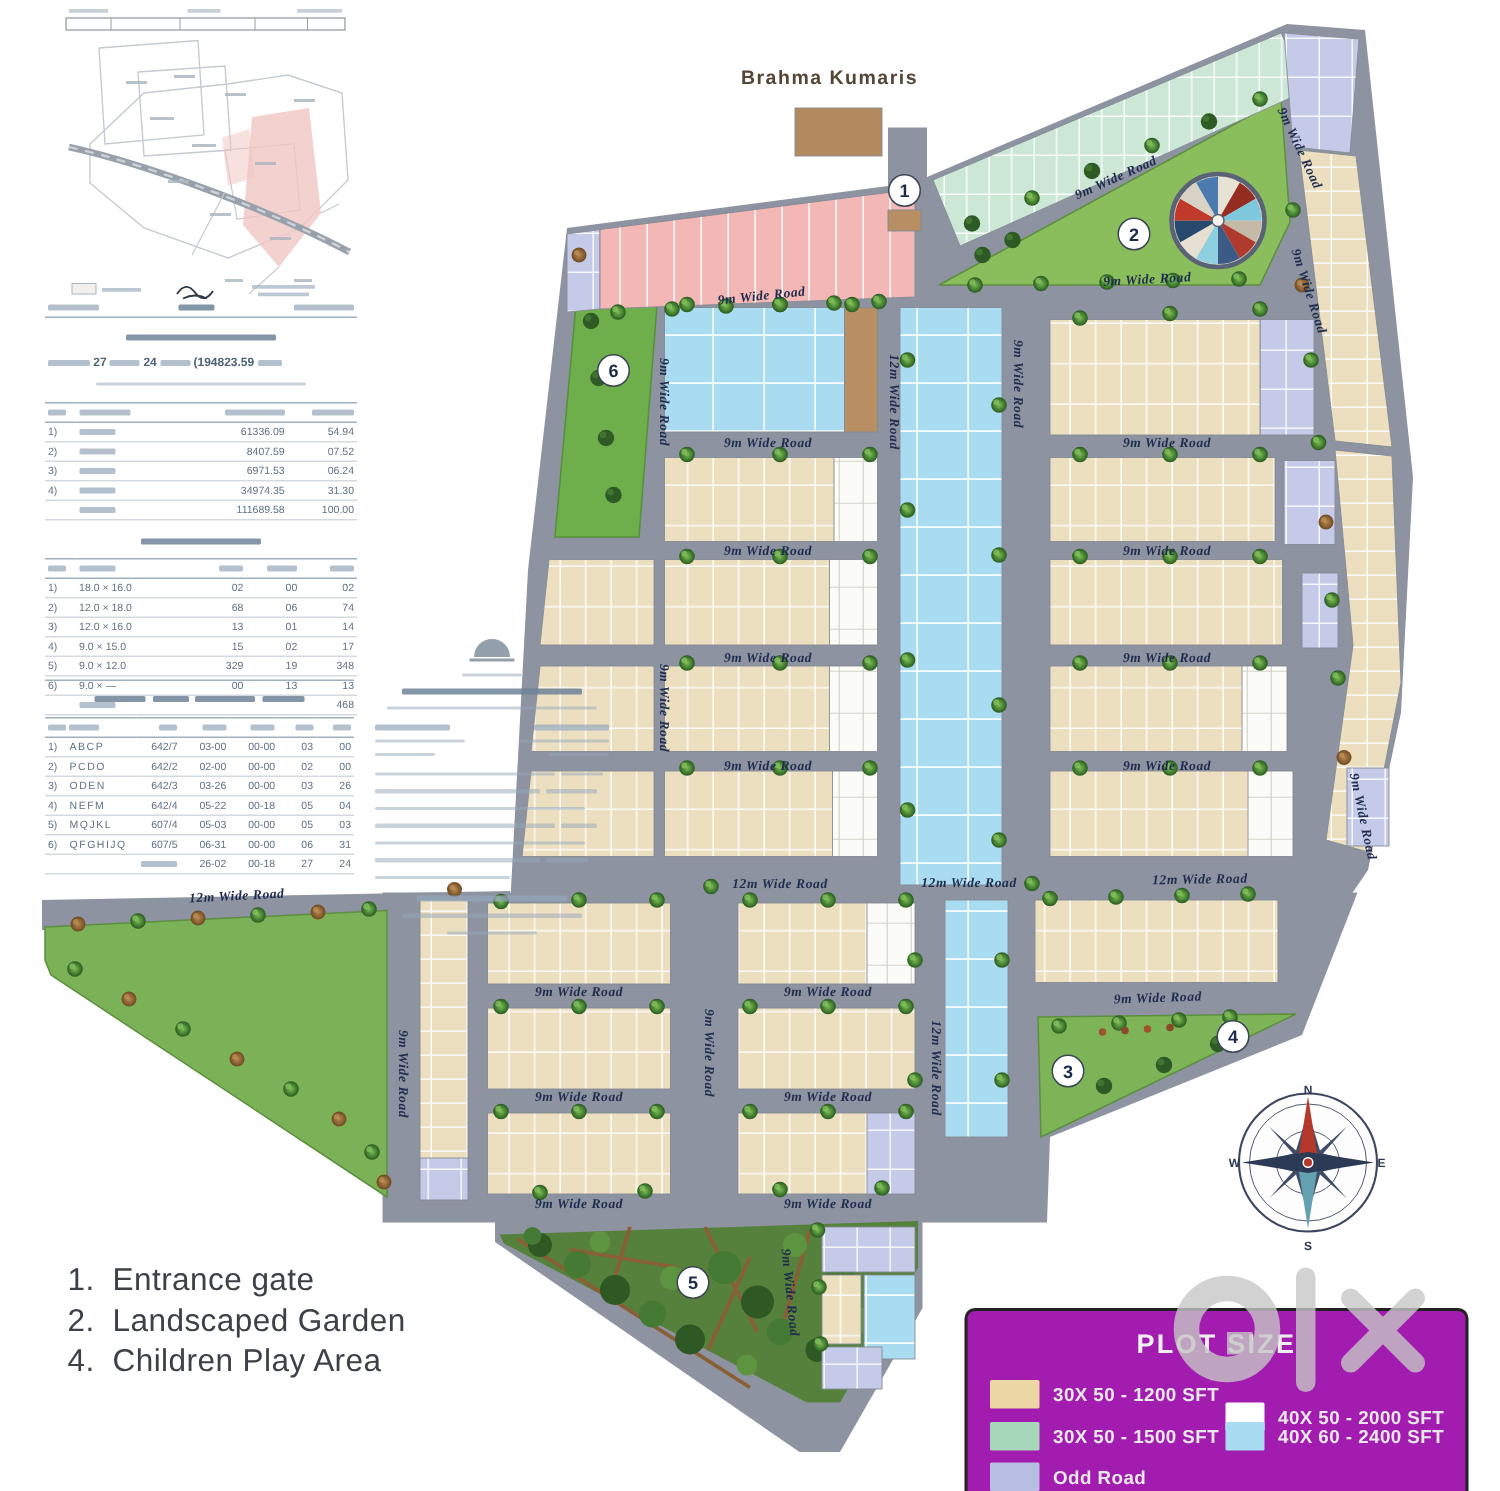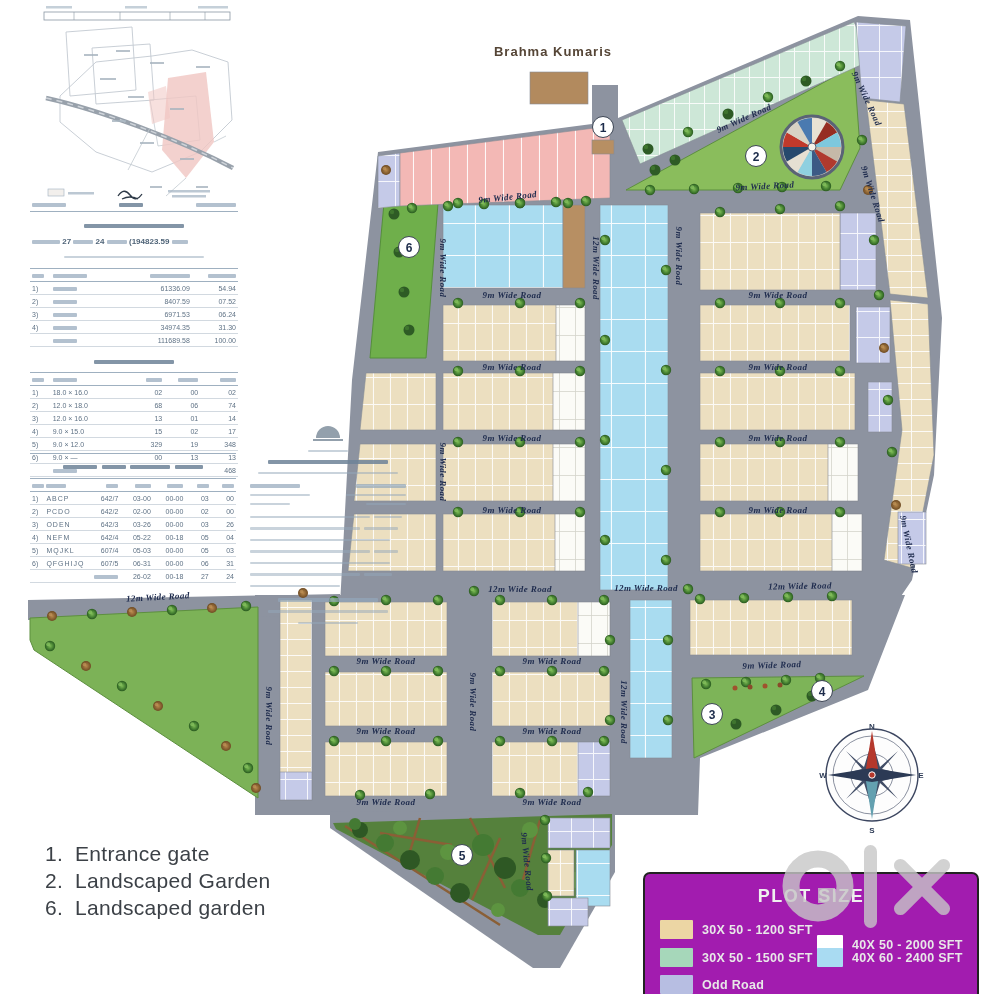--- a/index.html
+++ b/index.html
@@ -715,21 +715,21 @@
   <div class="row"><span class="bar w110 thin"></span> <span class="bar w28 thin"></span></div>
   <div class="row"><span class="bar w90 thin"></span></div>
   <div class="row center" style="margin-top:5px;"><span class="bar w100"></span></div>
   <div class="row center"><span class="bar w120 thin"></span></div>
   <div class="row center"><span class="bar w60 thin"></span></div>
 </div>
 
 <div class="amenities">
   <div class="li"><span class="num">1.</span><span>Entrance gate</span></div>
   <div class="li"><span class="num">2.</span><span>Landscaped Garden</span></div>
-  <div class="li"><span class="num">6.</span><span>Landscaped garden</span></div>
+  <div class="li"><span class="num">4.</span><span>Children Play Area</span></div>
 </div>
 
 <div class="plegend">
   <div class="ptitle">PLOT SIZE</div>
   <div class="pitem" style="left:15px;top:46px;">
     <span class="swatch" style="background-color: rgb(236, 214, 164);"></span>
     <span class="lbl">30X 50 - 1200 SFT</span>
   </div>
   <div class="pitem" style="left:15px;top:74px;">
     <span class="swatch" style="background-color: rgb(166, 215, 186);"></span>

